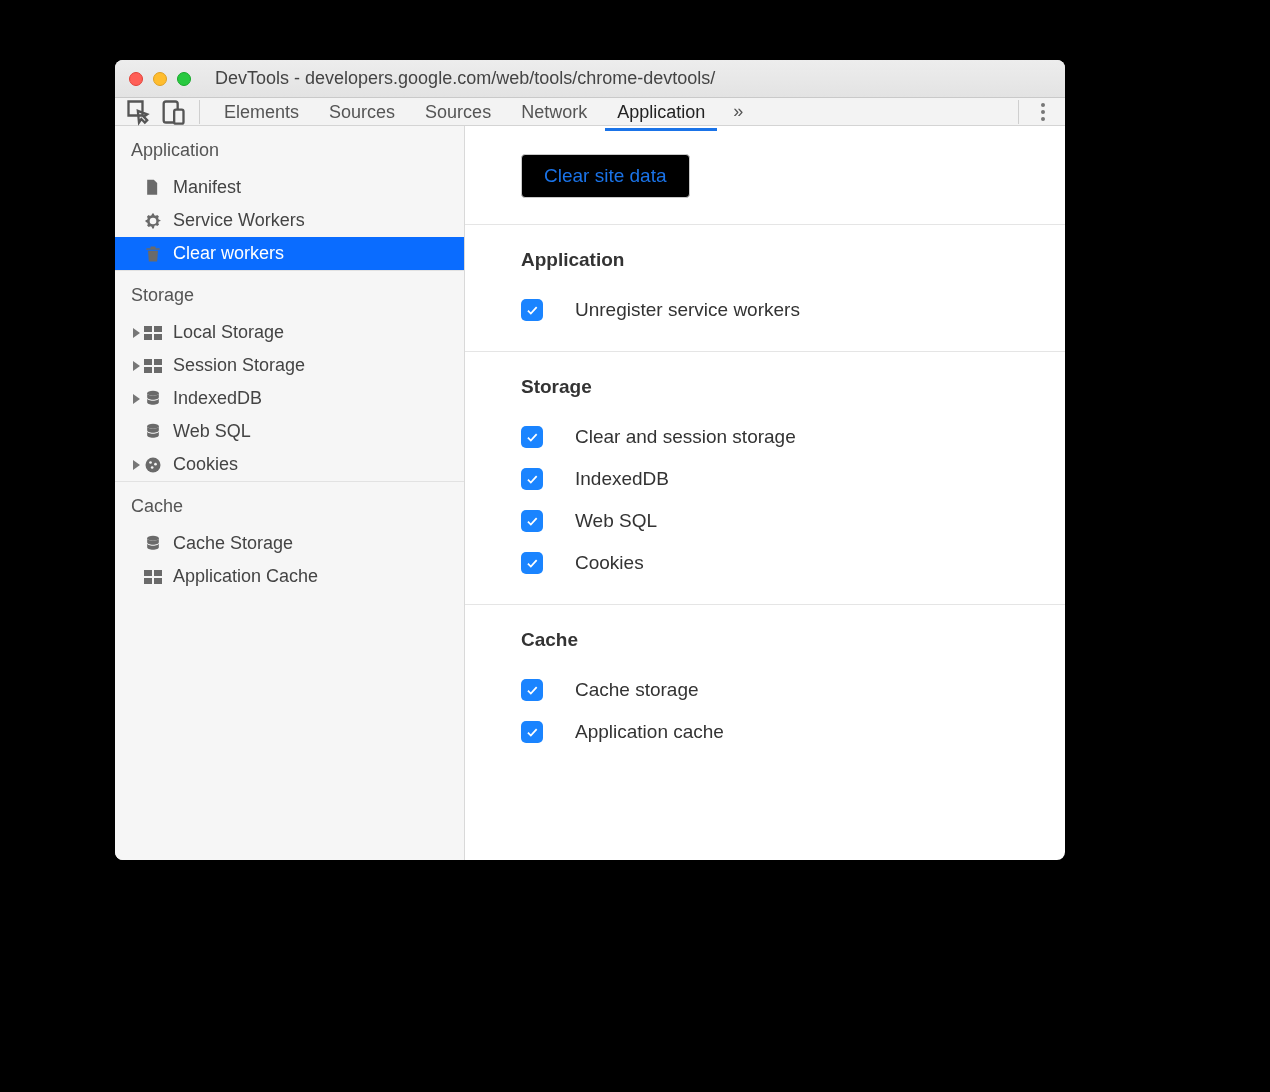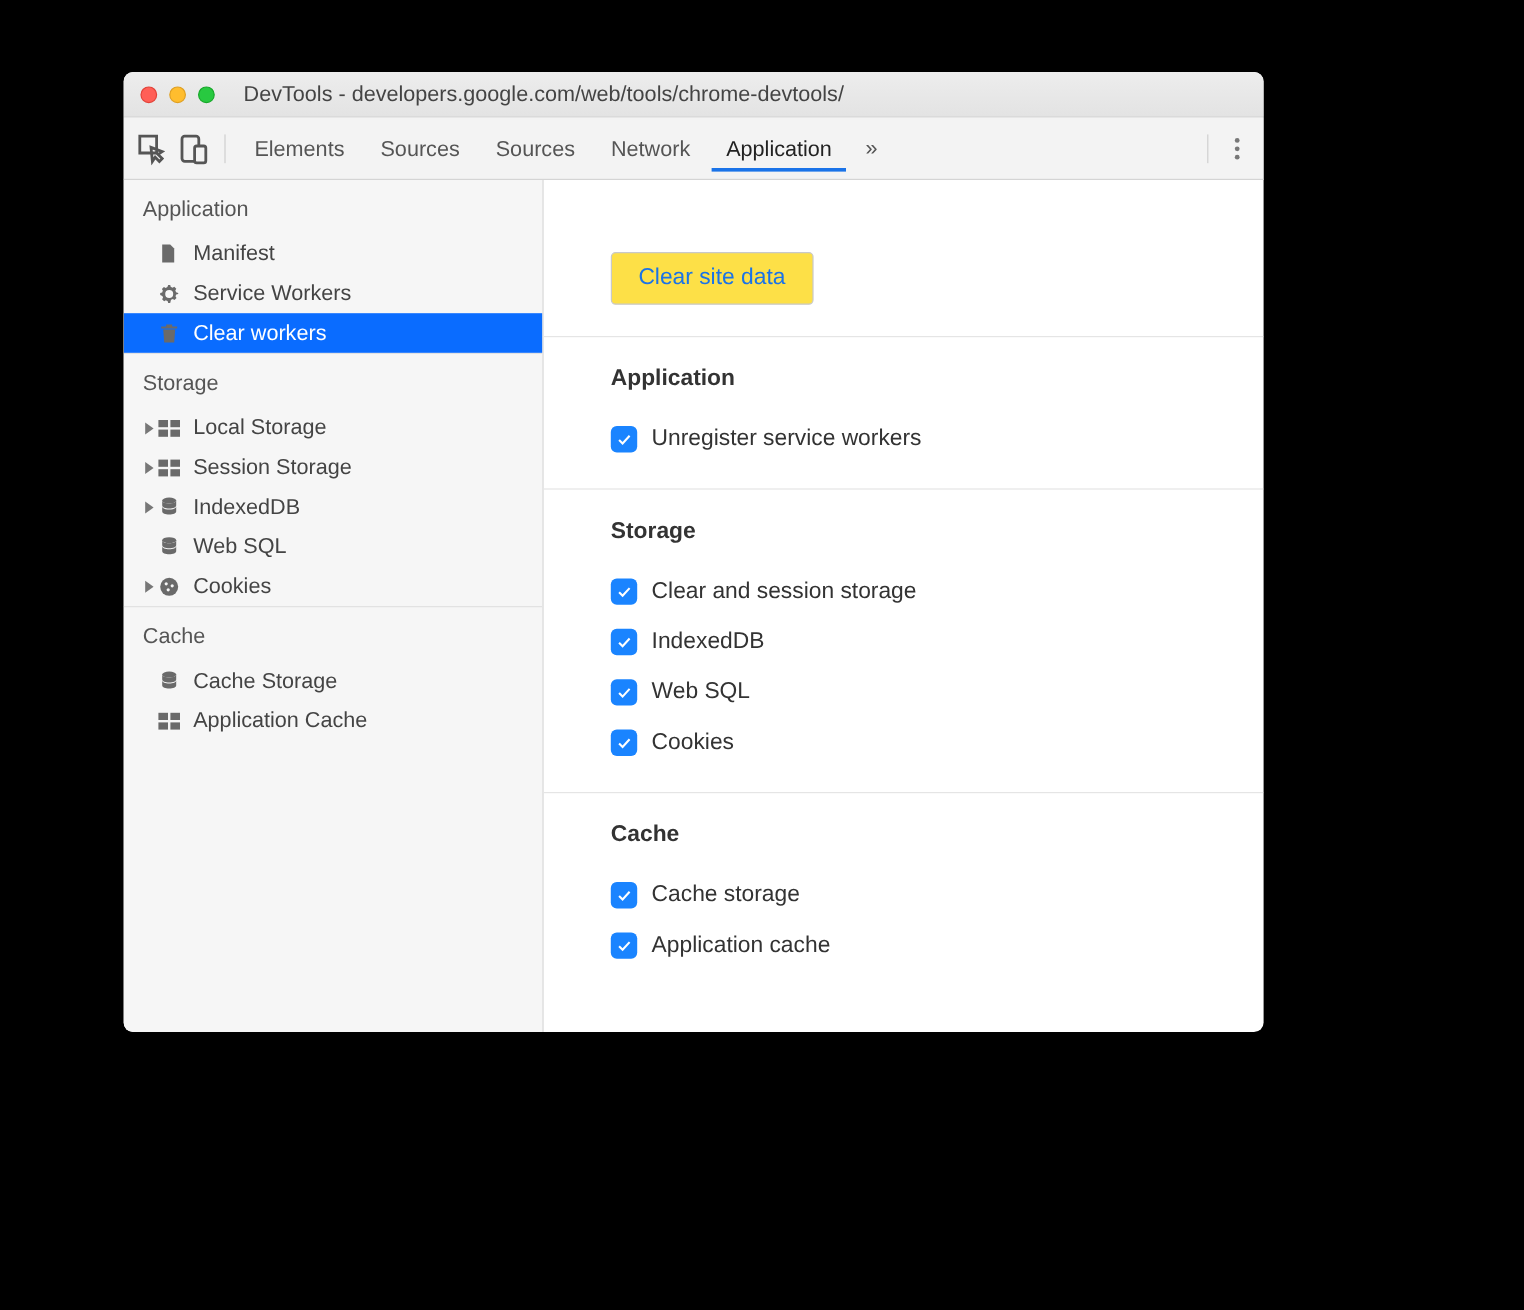--- a/index.html
+++ b/index.html
@@ -6,21 +6,21 @@
   body {
     background: #000;
     width: 1270px;
     height: 1092px;
     font-family: -apple-system, "Helvetica Neue", Arial, sans-serif;
     color: #333;
     position: relative;
   }
   .window {
     position: absolute;
-    left: 103px;
+    left: 115px;
     top: 60px;
     width: 950px;
     height: 800px;
     background: #fff;
     border-radius: 8px;
     box-shadow: 0 20px 50px rgba(0,0,0,0.55);
     overflow: hidden;
     display: flex;
     flex-direction: column;
   }
@@ -35,21 +35,21 @@
     gap: 10px;
   }
   .tl-btn { width:14px; height:14px; border-radius:50%; }
   .tl-close   { background:#ff5f57; border:1px solid #e24238; }
   .tl-min     { background:#ffbd2e; border:1px solid #dfa023; }
   .tl-zoom    { background:#28c940; border:1px solid #18a92b; }
   .titlebar-text { margin-left:14px; font-size:18px; color:#444; }
 
   
   .tabbar {
-    height: 52px;
+    height: 28px;
     background:#f3f3f3;
     border-bottom:1px solid #d4d4d4;
     display:flex;
     align-items:center;
     padding:0 10px;
     gap: 6px;
   }
   .tb-icon {
     width:28px; height:28px; display:flex; align-items:center; justify-content:center;
     color:#555;
@@ -106,41 +106,40 @@
   
   .main {
     flex:1;
     overflow:auto;
   }
   .clear-btn-wrap {
     padding:28px 0 26px 56px;
   }
   .clear-btn {
     border:1px solid #c9c9c9;
-    background:#fde047;
+    background:#000000;
     color:#1a73e8;
     font-size:19px;
     padding:10px 22px;
     border-radius:4px;
     cursor:pointer;
-    margin-top:32px;
   }
   .main-section {
     border-top:1px solid #e5e5e5;
     padding:24px 0 20px 56px;
   }
   .main-section h3 {
     font-size:19px;
     font-weight:700;
     color:#333;
     margin-bottom:18px;
   }
   .check-row {
     display:flex;
-    gap:12px;
+    gap:32px;
     padding:10px 0;
     font-size:19px;
     color:#333;
   }
   .chk {
     width:22px; height:22px; border-radius:5px; background:#1a84ff;
     display:flex; align-items:center; justify-content:center;
     flex:0 0 22px;
   }
   .chk svg { width:14px; height:14px; stroke:#fff; stroke-width:3; fill:none; }

